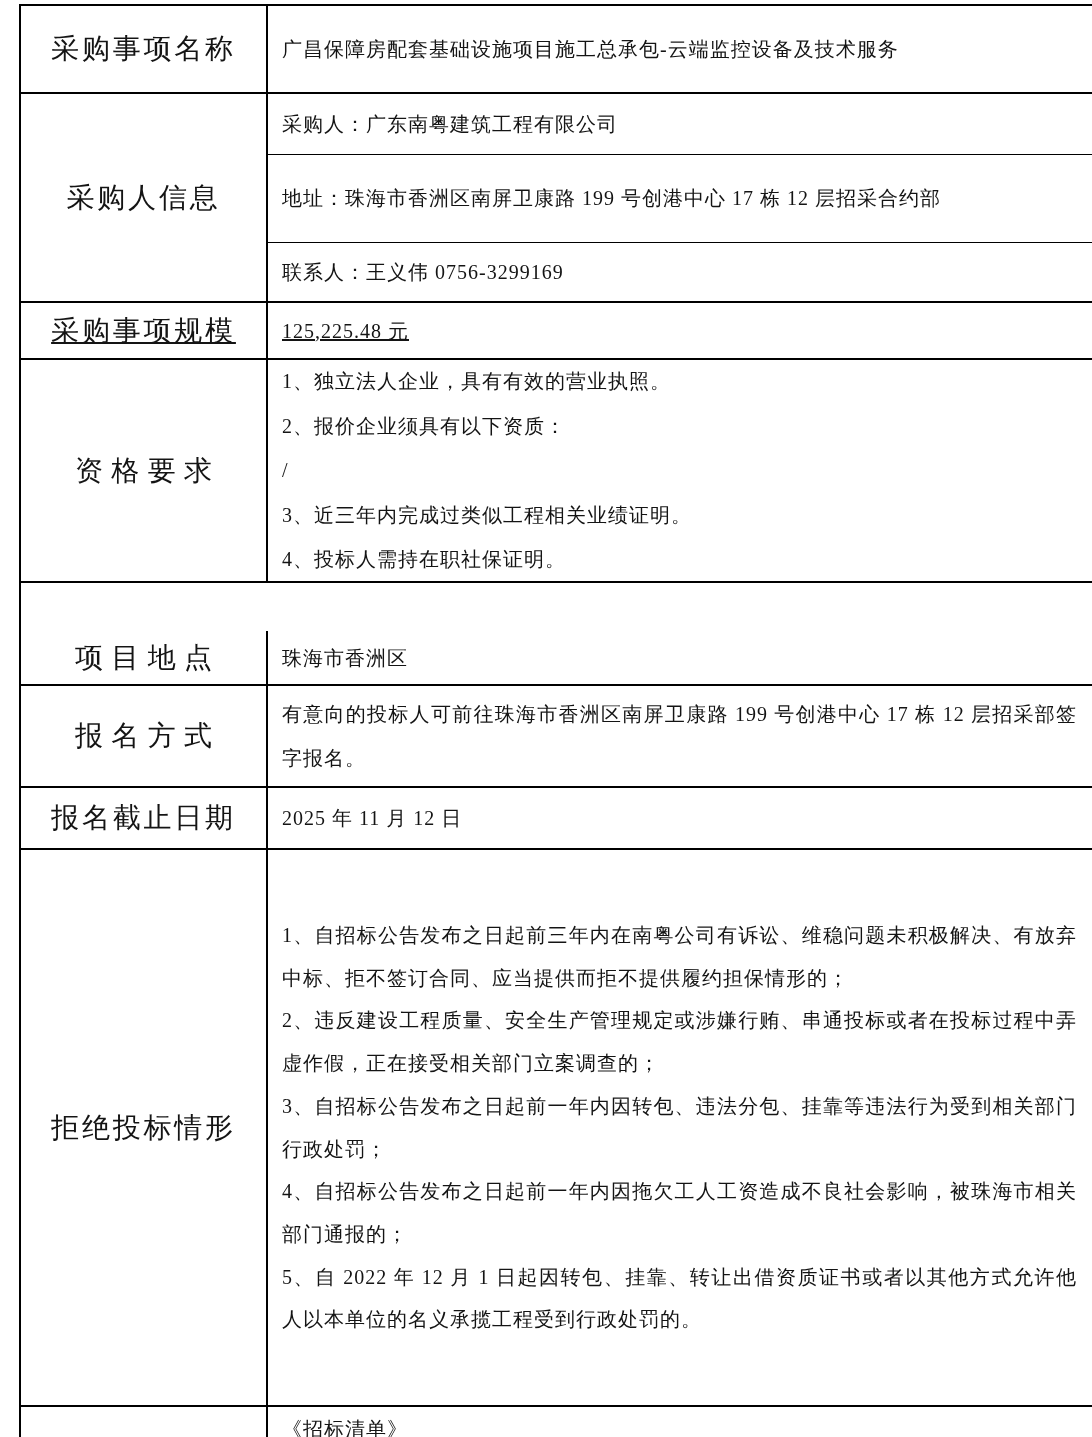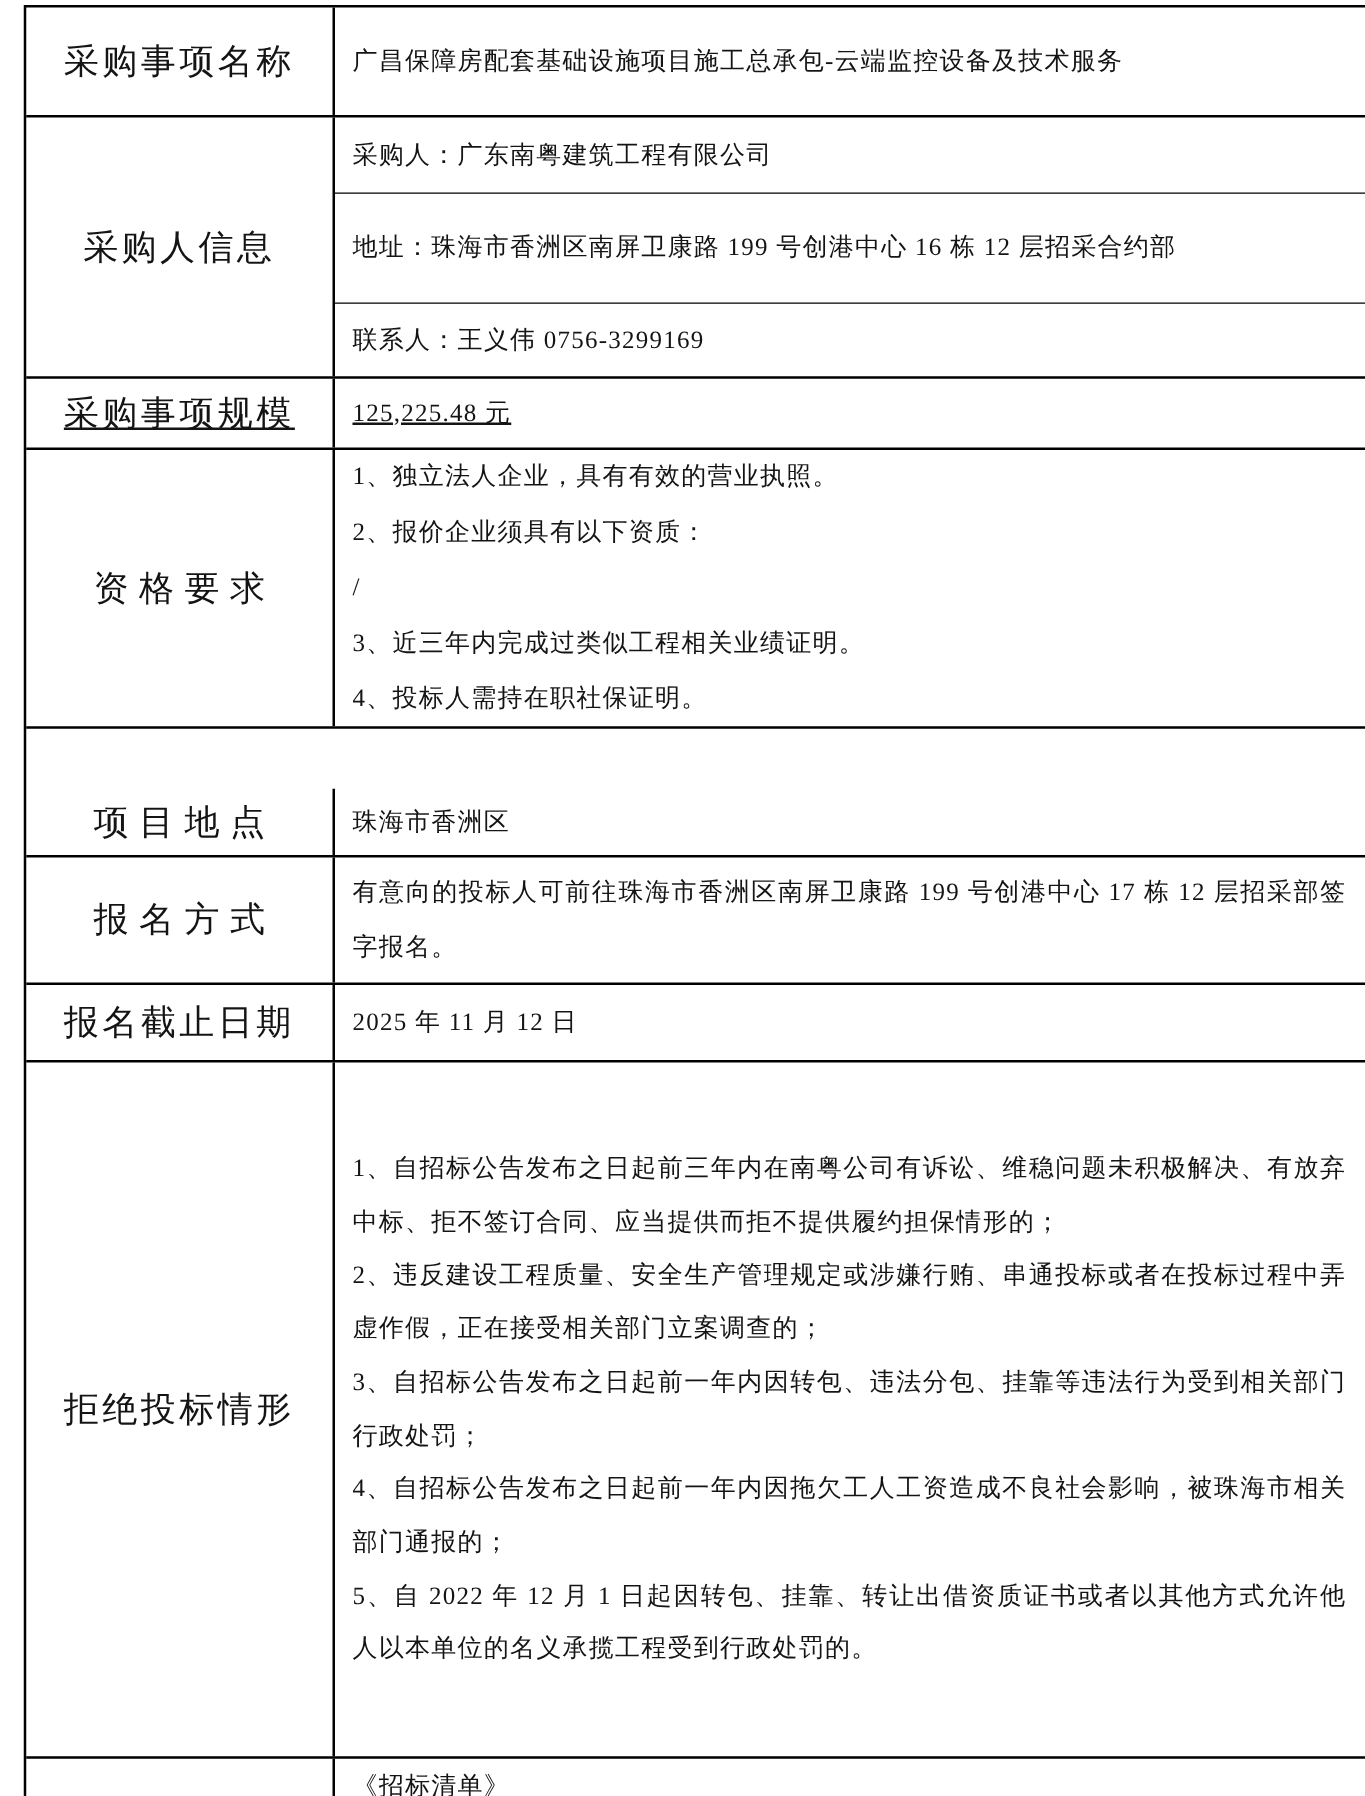--- a/index.html
+++ b/index.html
@@ -93,21 +93,21 @@
       </div>
     </div>
 
     <div class="t-row row-buyer">
       <div class="label-cell">采购人信息</div>
       <div class="content-cell">
         <div class="sub-cell sub-buyer">
           <div class="line">采购人：广东南粤建筑工程有限公司</div>
         </div>
         <div class="sub-cell sub-address">
-          <div class="line">地址：珠海市香洲区南屏卫康路 199 号创港中心 16 栋 12 层招采合约部</div>
+          <div class="line">地址：珠海市香洲区南屏卫康路 199 号创港中心 17 栋 12 层招采合约部</div>
         </div>
         <div class="sub-cell sub-contact">
           <div class="line">联系人：王义伟 0756-3299169</div>
         </div>
       </div>
     </div>
 
     <div class="t-row row-scale">
       <div class="label-cell">采购事项规模</div>
       <div class="content-cell">

